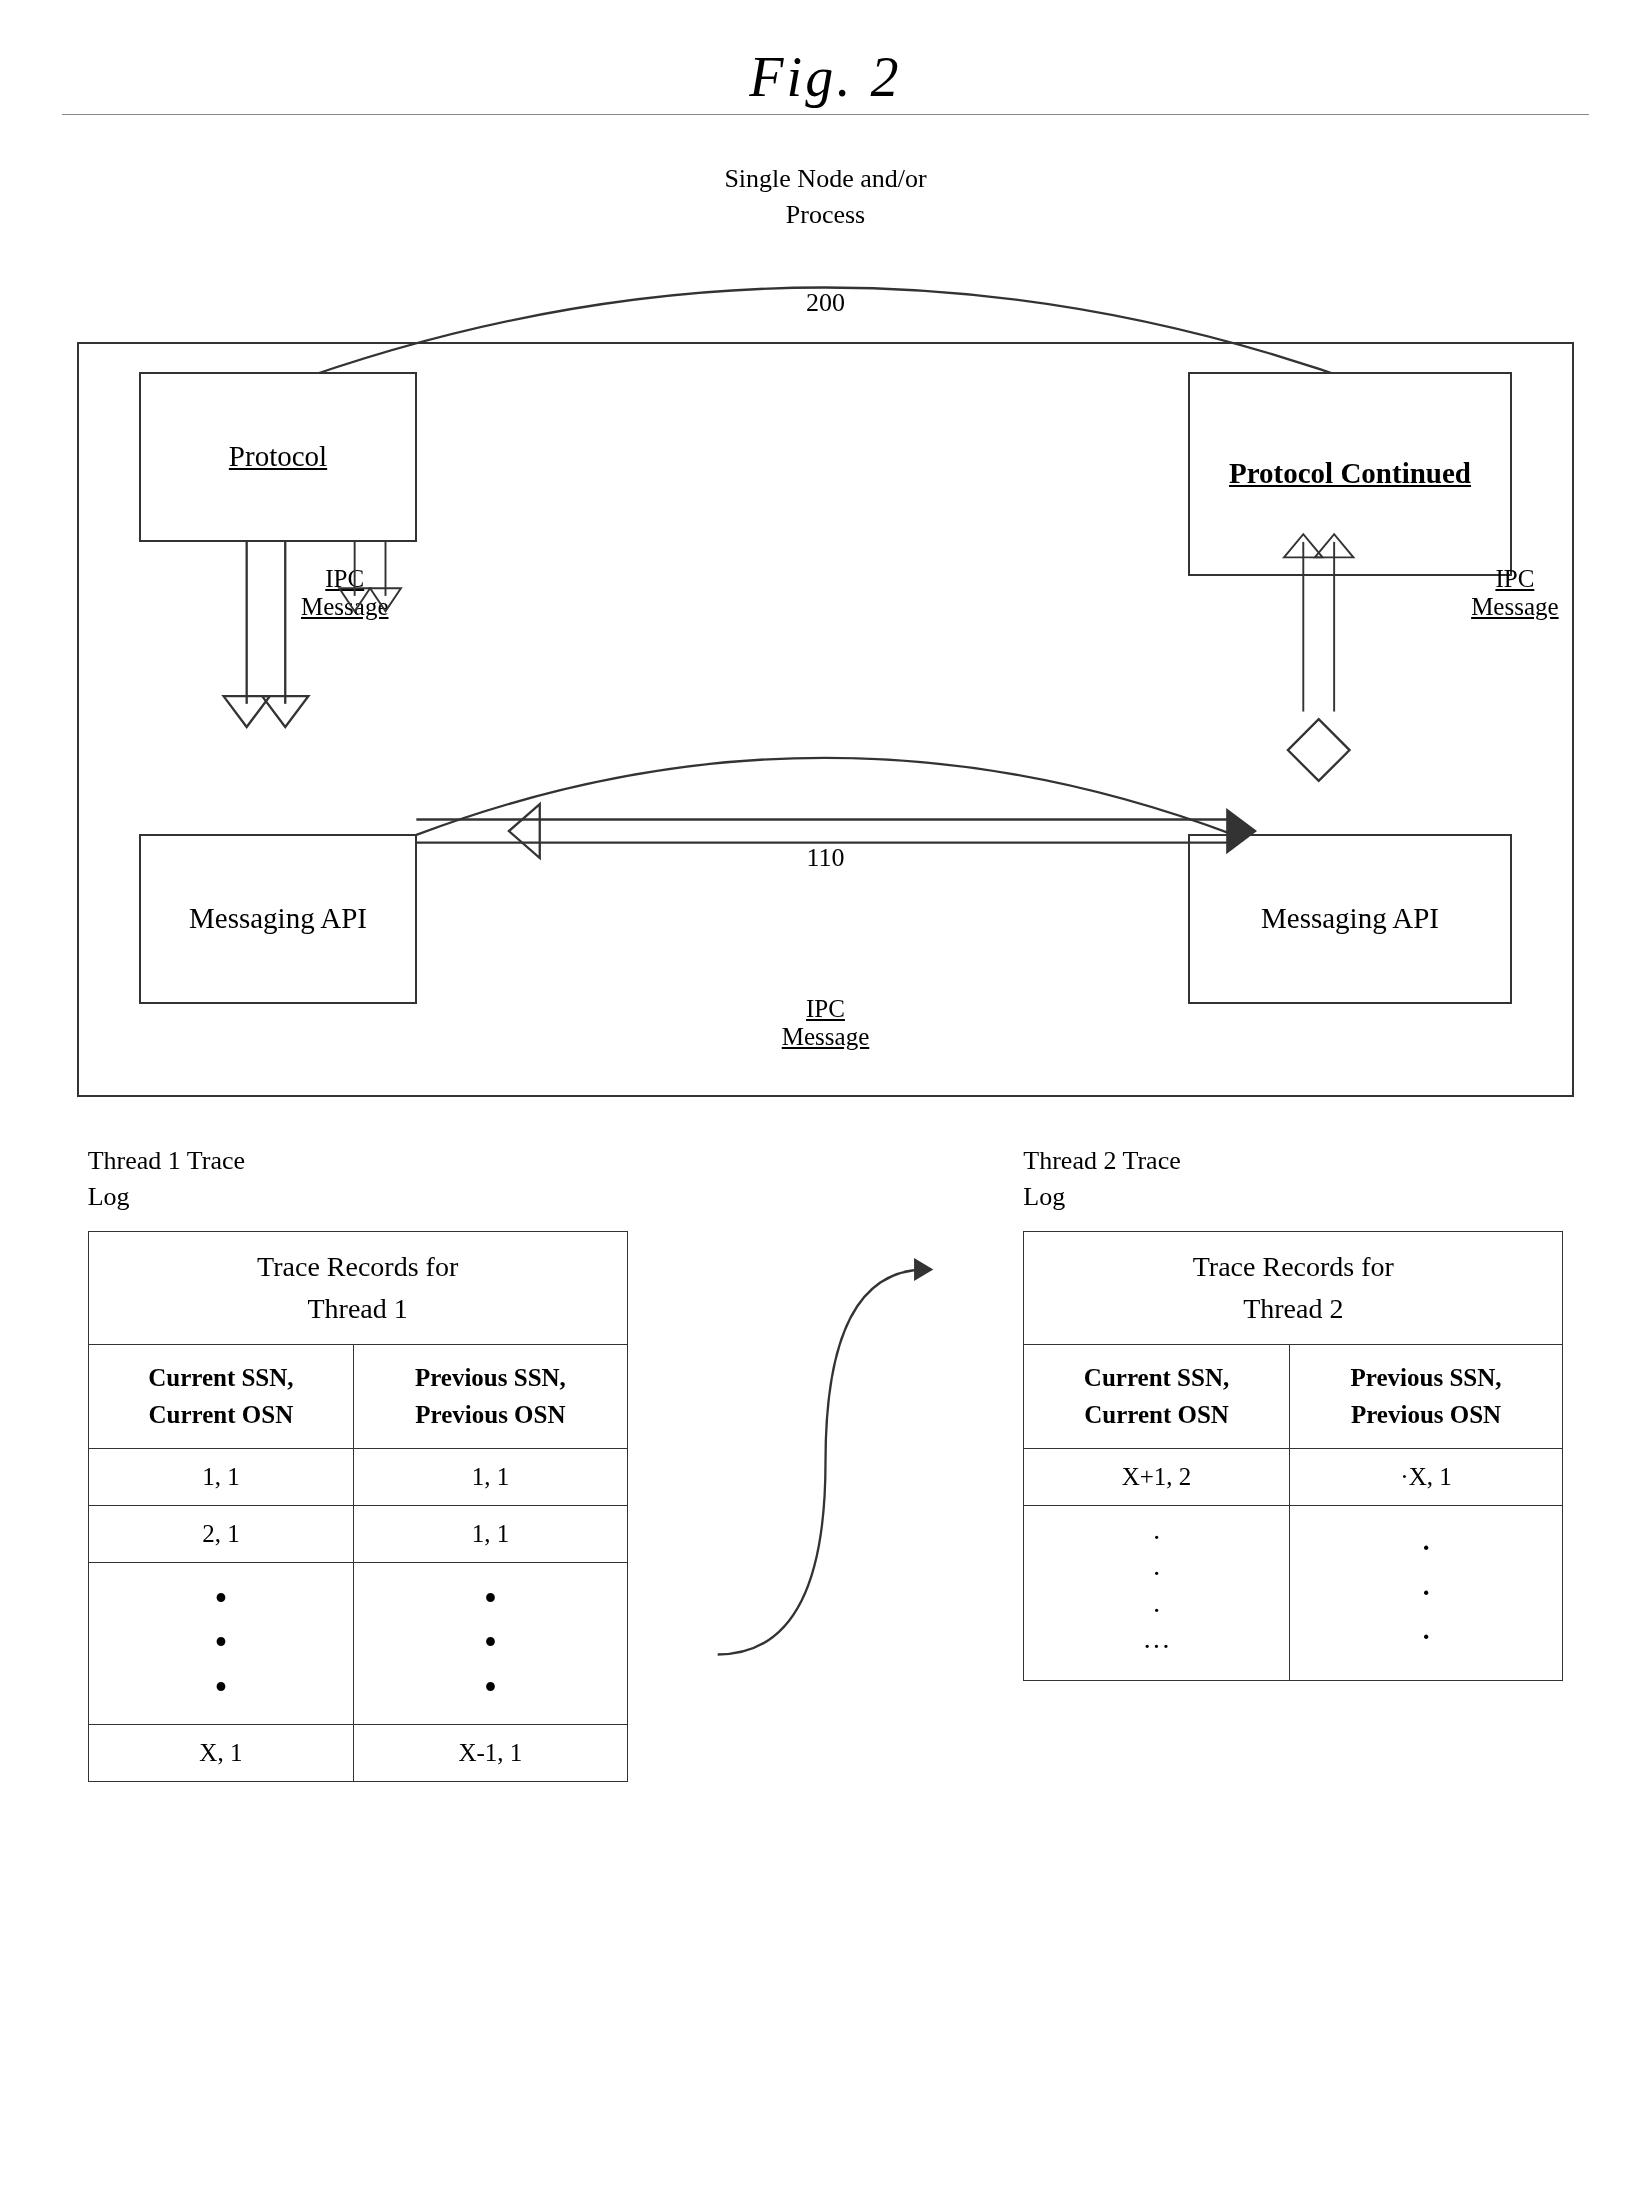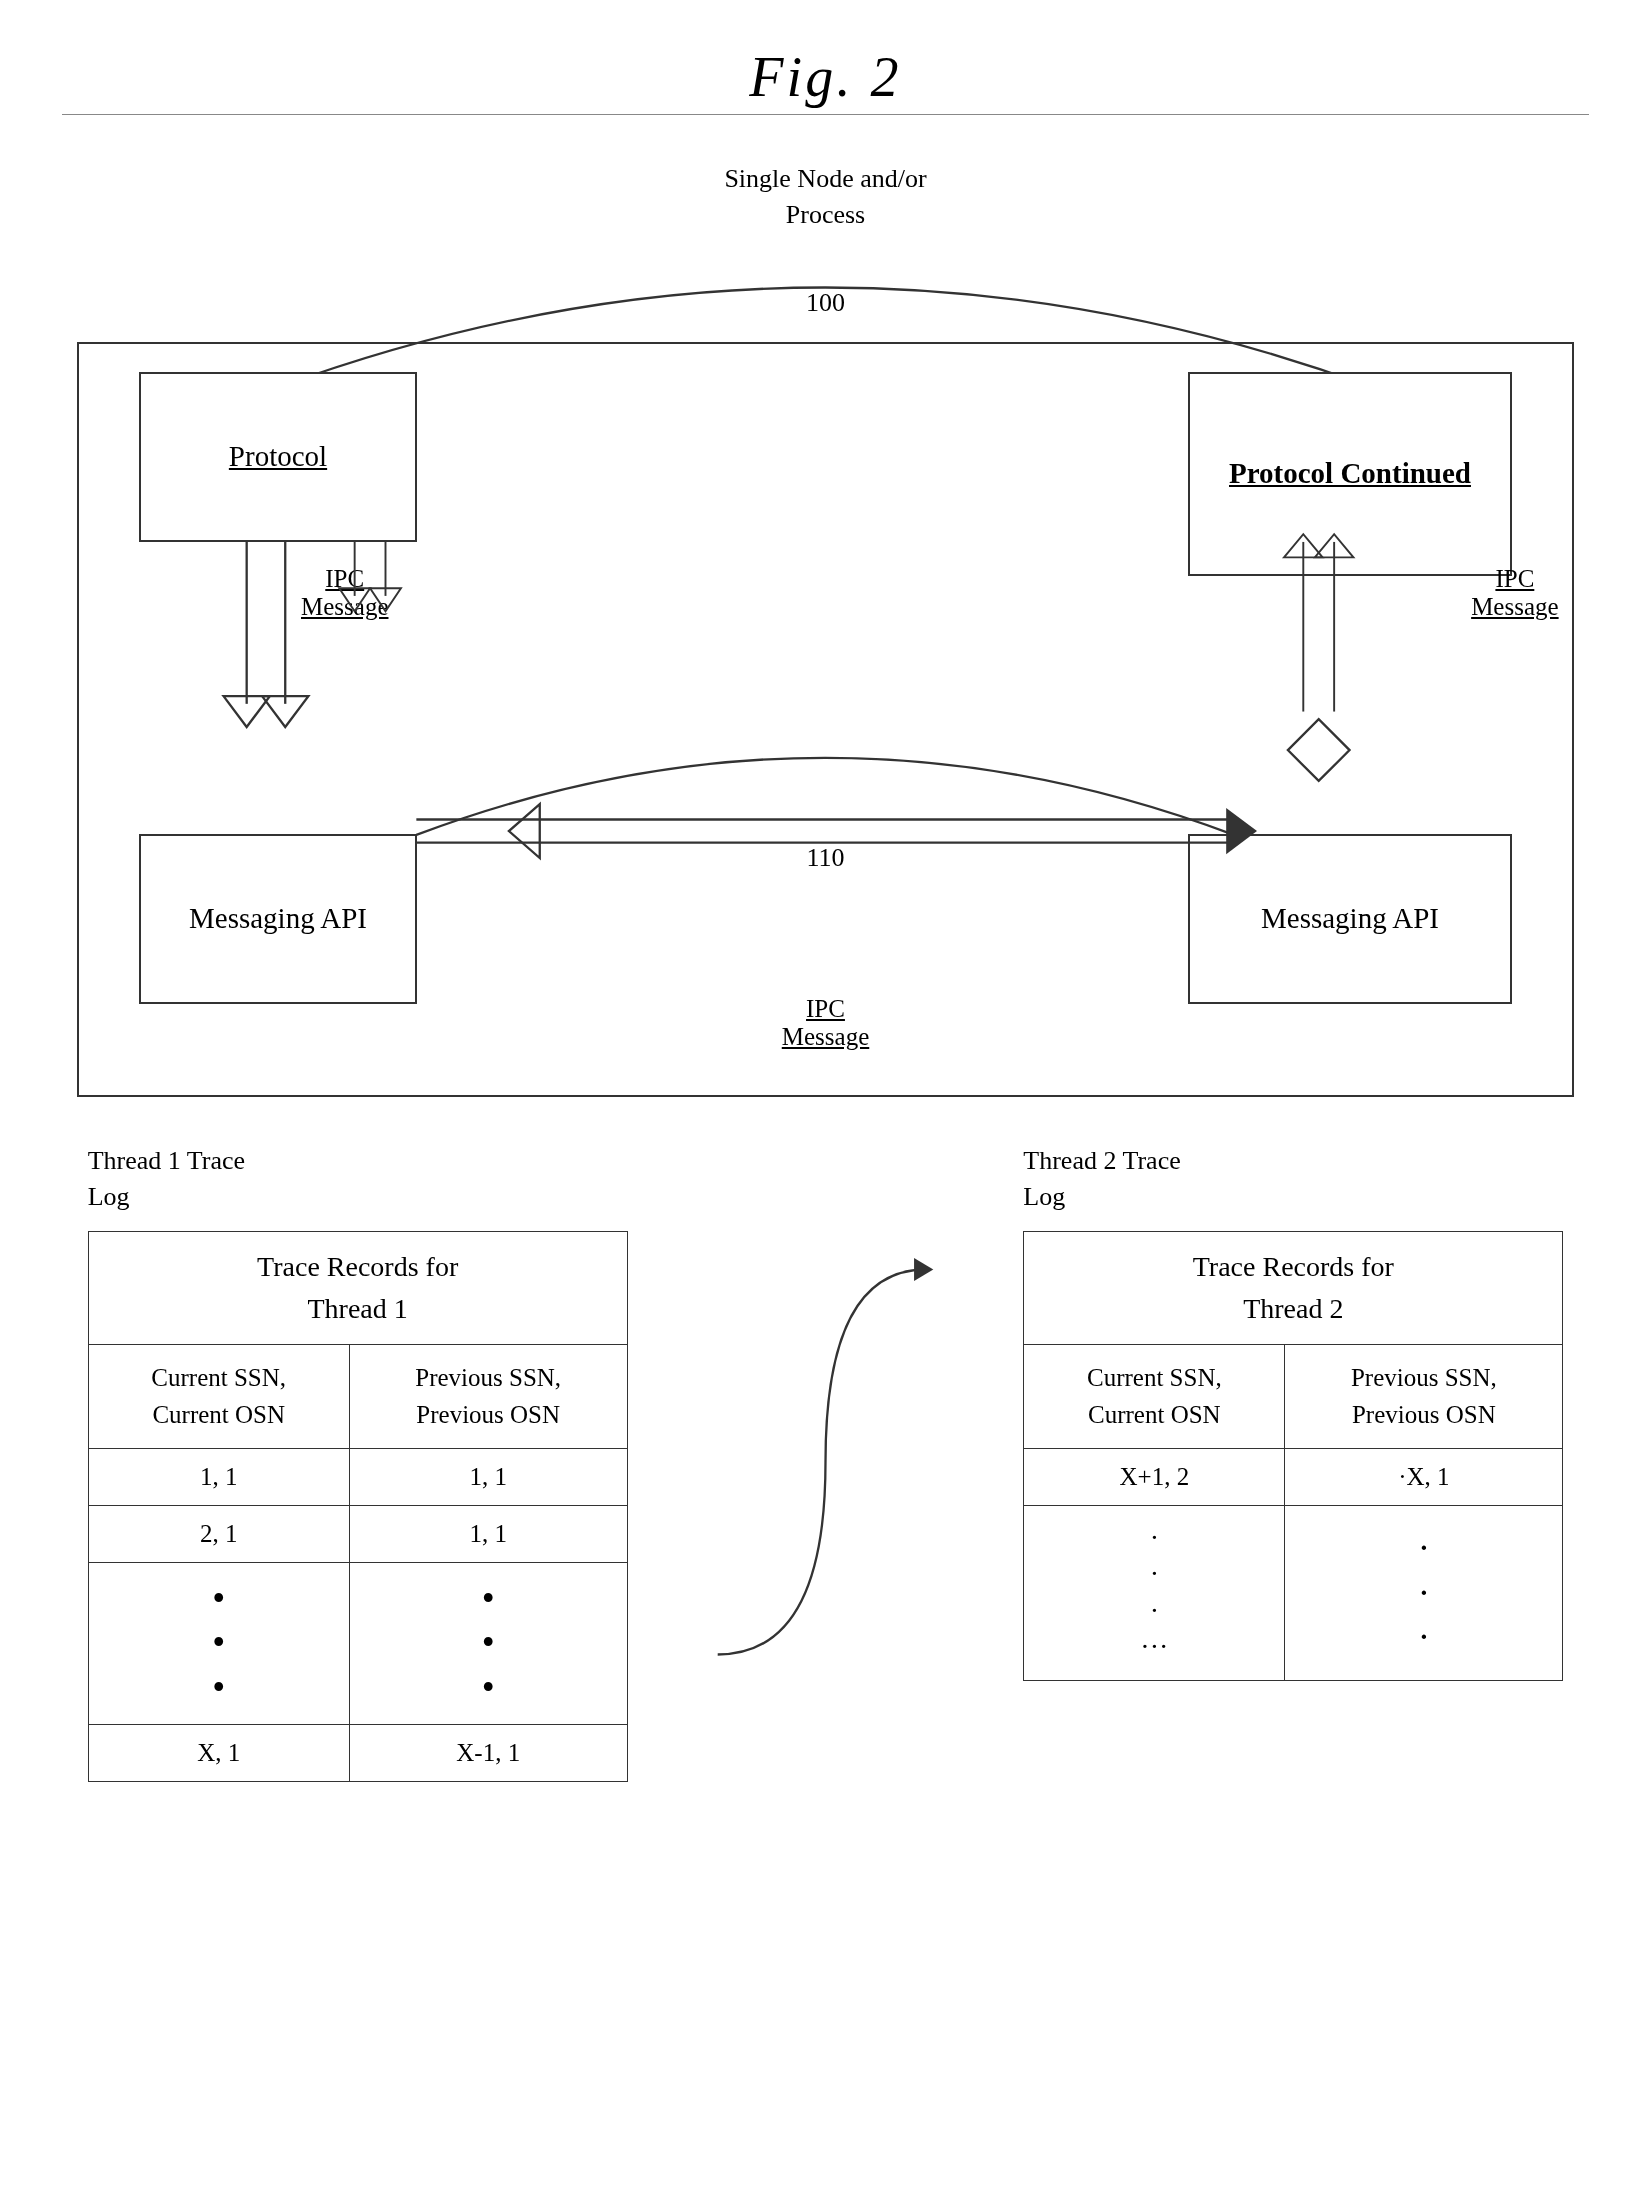--- a/index.html
+++ b/index.html
@@ -226,21 +226,21 @@
       padding: 17px;
     }
 
     .trace-table .header-row td {
       font-size: 28px;
       line-height: 1.5;
     }
 
     .col-header {
       font-size: 25px;
-      font-weight: normal;
+      font-weight: bold;
       line-height: 1.5;
     }
 
     
     .connector-area {
       flex: 0 0 231px;
       position: relative;
       display: flex;
       align-items: center;
       justify-content: center;
@@ -262,21 +262,21 @@
 </div>
 
 <div class="diagram-area">
 
   <div class="outer-box"></div>
 
   <svg class="arc-svg" viewBox="0 0 1941 200" preserveAspectRatio="none">
     <path d="M 260 180 Q 970 -80 1680 180" fill="none" stroke="#333" stroke-width="3"></path>
   </svg>
 
-  <div class="arc-100-label">100</div>
+  <div class="arc-100-label">200</div>
 
   <div class="protocol-box">
     <span>Protocol</span>
   </div>
 
   <div class="protocol-continued-box">
     <span>Protocol Continued</span>
   </div>
 
   <div class="ipc-label-left">IPC<br>Message</div>

